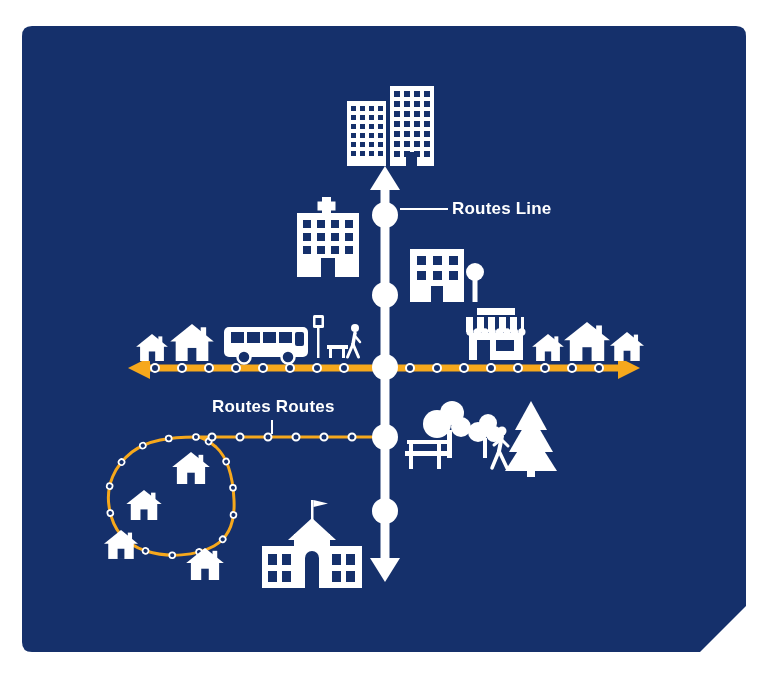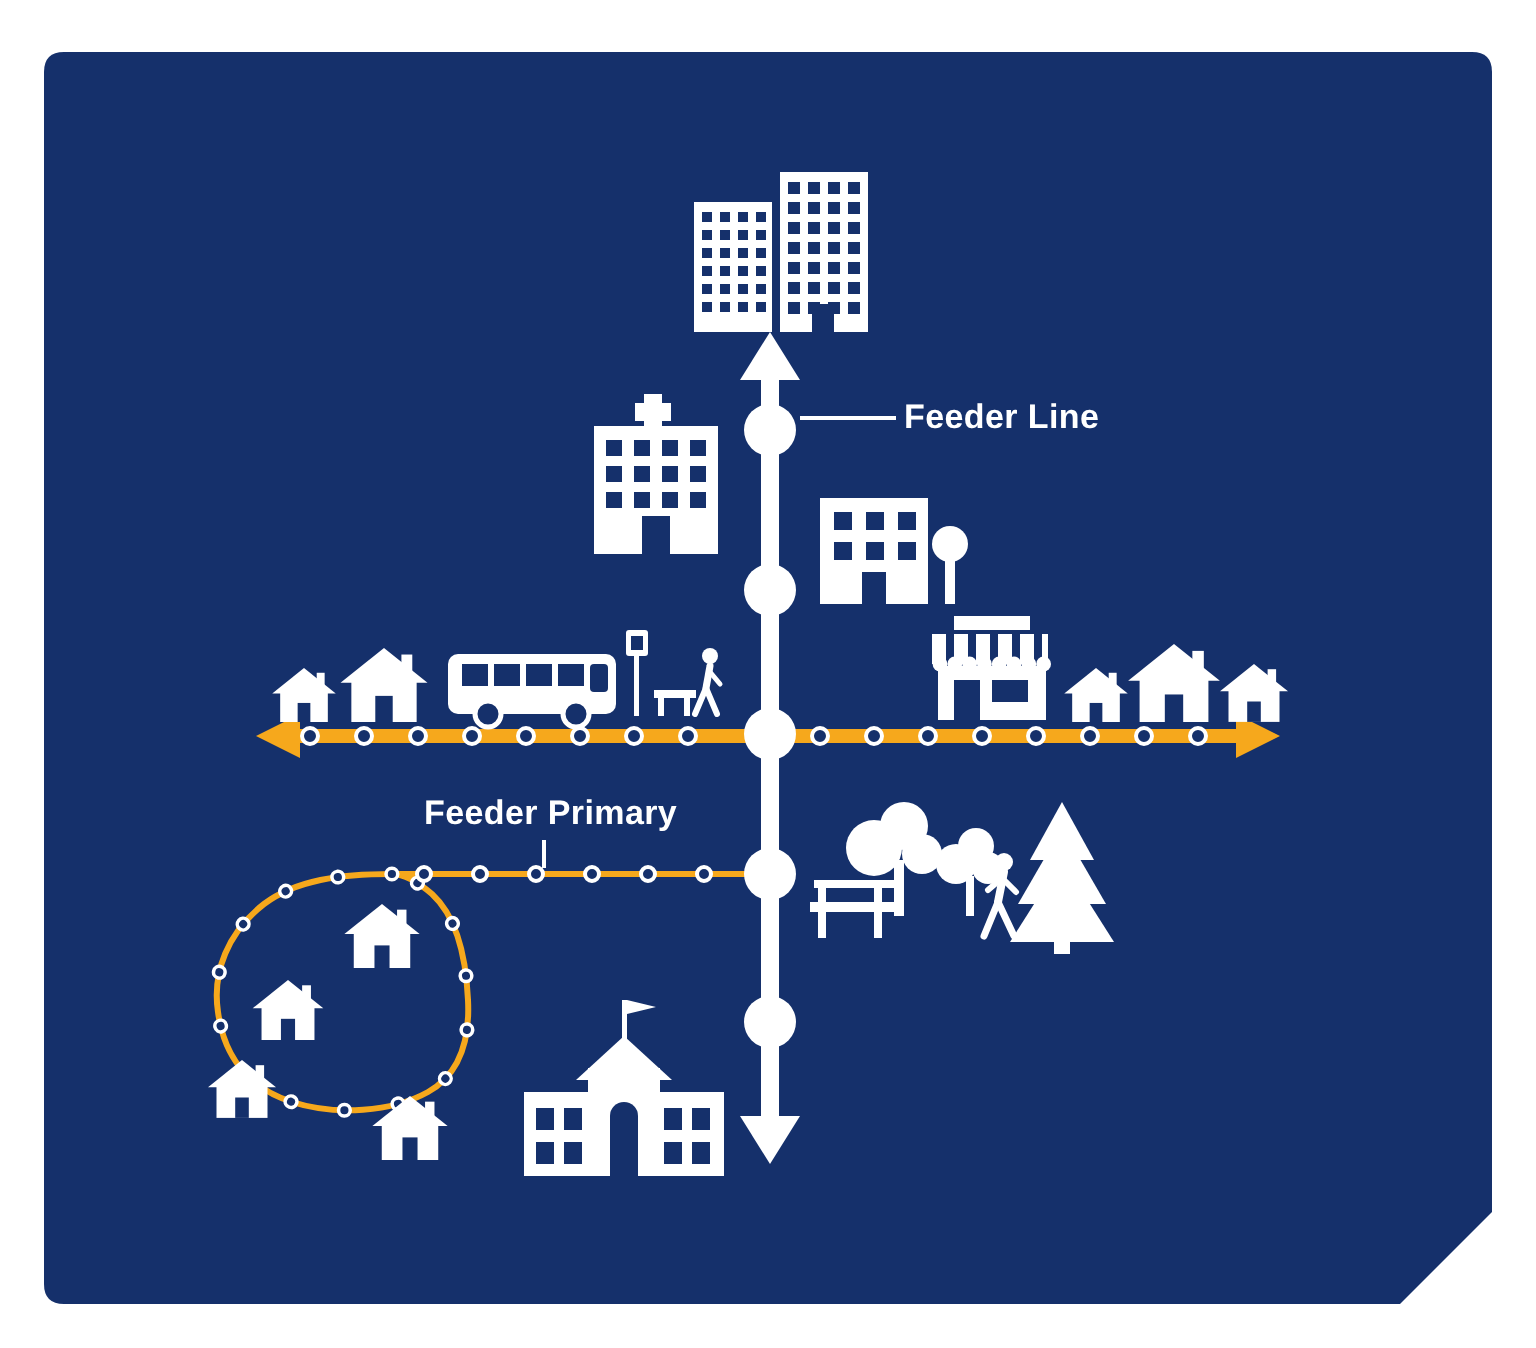--- a/index.html
+++ b/index.html
@@ -313,14 +313,14 @@
         <rect x="346" y="571" width="9" height="11"></rect>
       </g>
     <circle cx="312" cy="558" r="7" fill="#15306B"></circle>
     <rect x="305" y="558" width="14" height="30" fill="#15306B"></rect>
   </g>
 
   <line x1="400" y1="209" x2="448" y2="209" stroke="#FFFFFF" stroke-width="2"></line>
   <line x1="272" y1="420" x2="272" y2="434" stroke="#FFFFFF" stroke-width="2"></line>
 </svg>
 
-<div class="label label-primary">Feeder Line</div>
-<div class="label label-feeder">Feeder Primary</div>
+<div class="label label-primary">Routes Line</div>
+<div class="label label-feeder">Routes Routes</div>
 
 </body></html>

